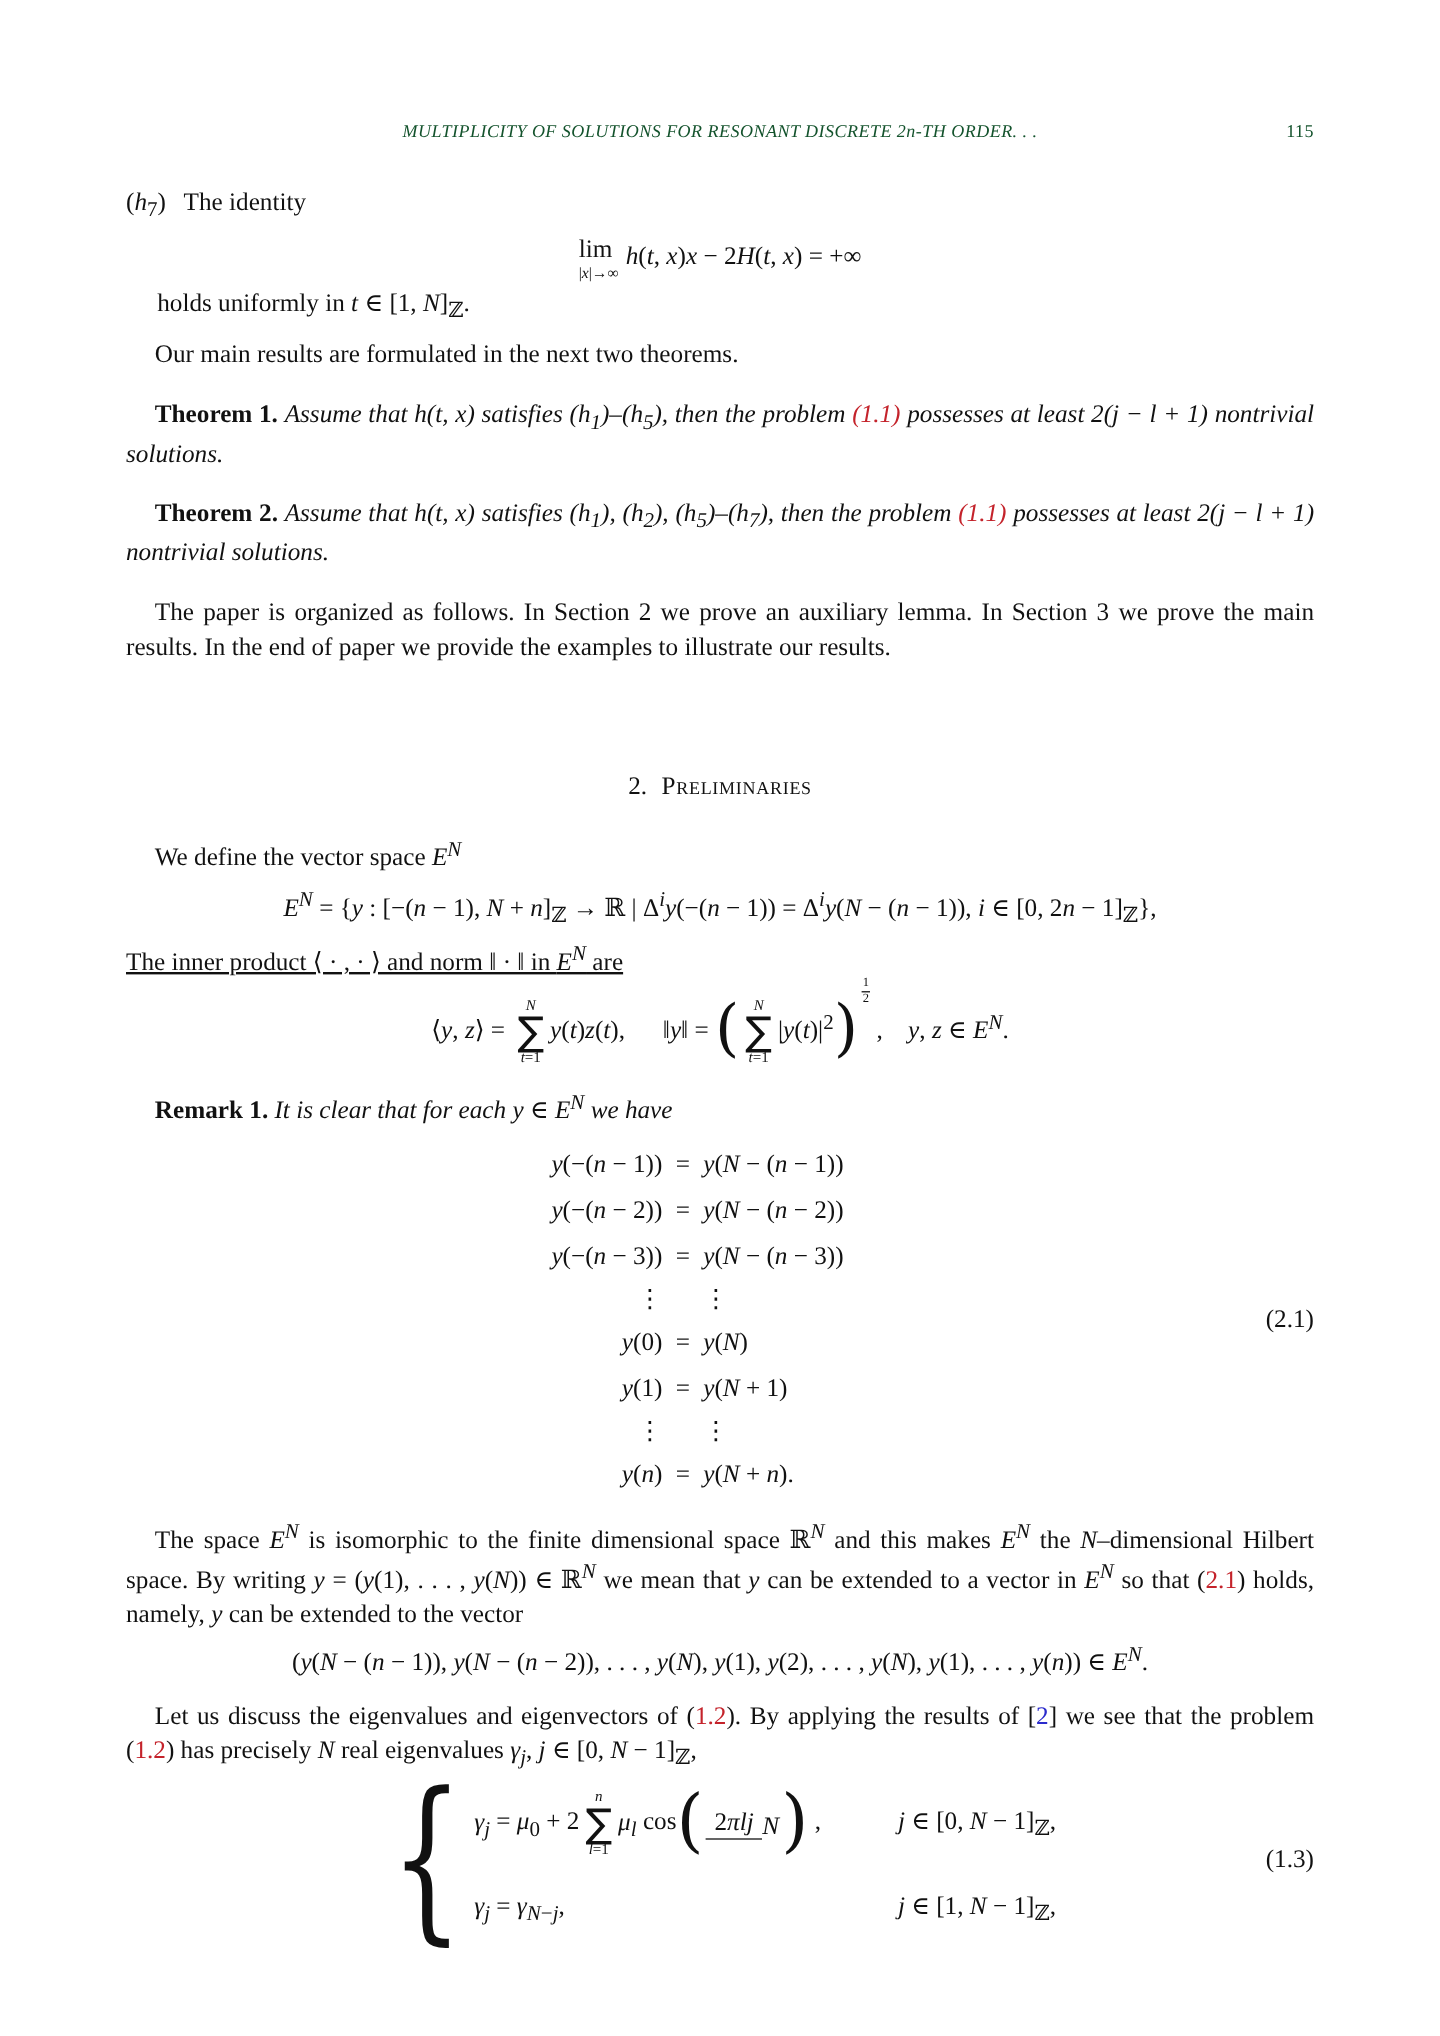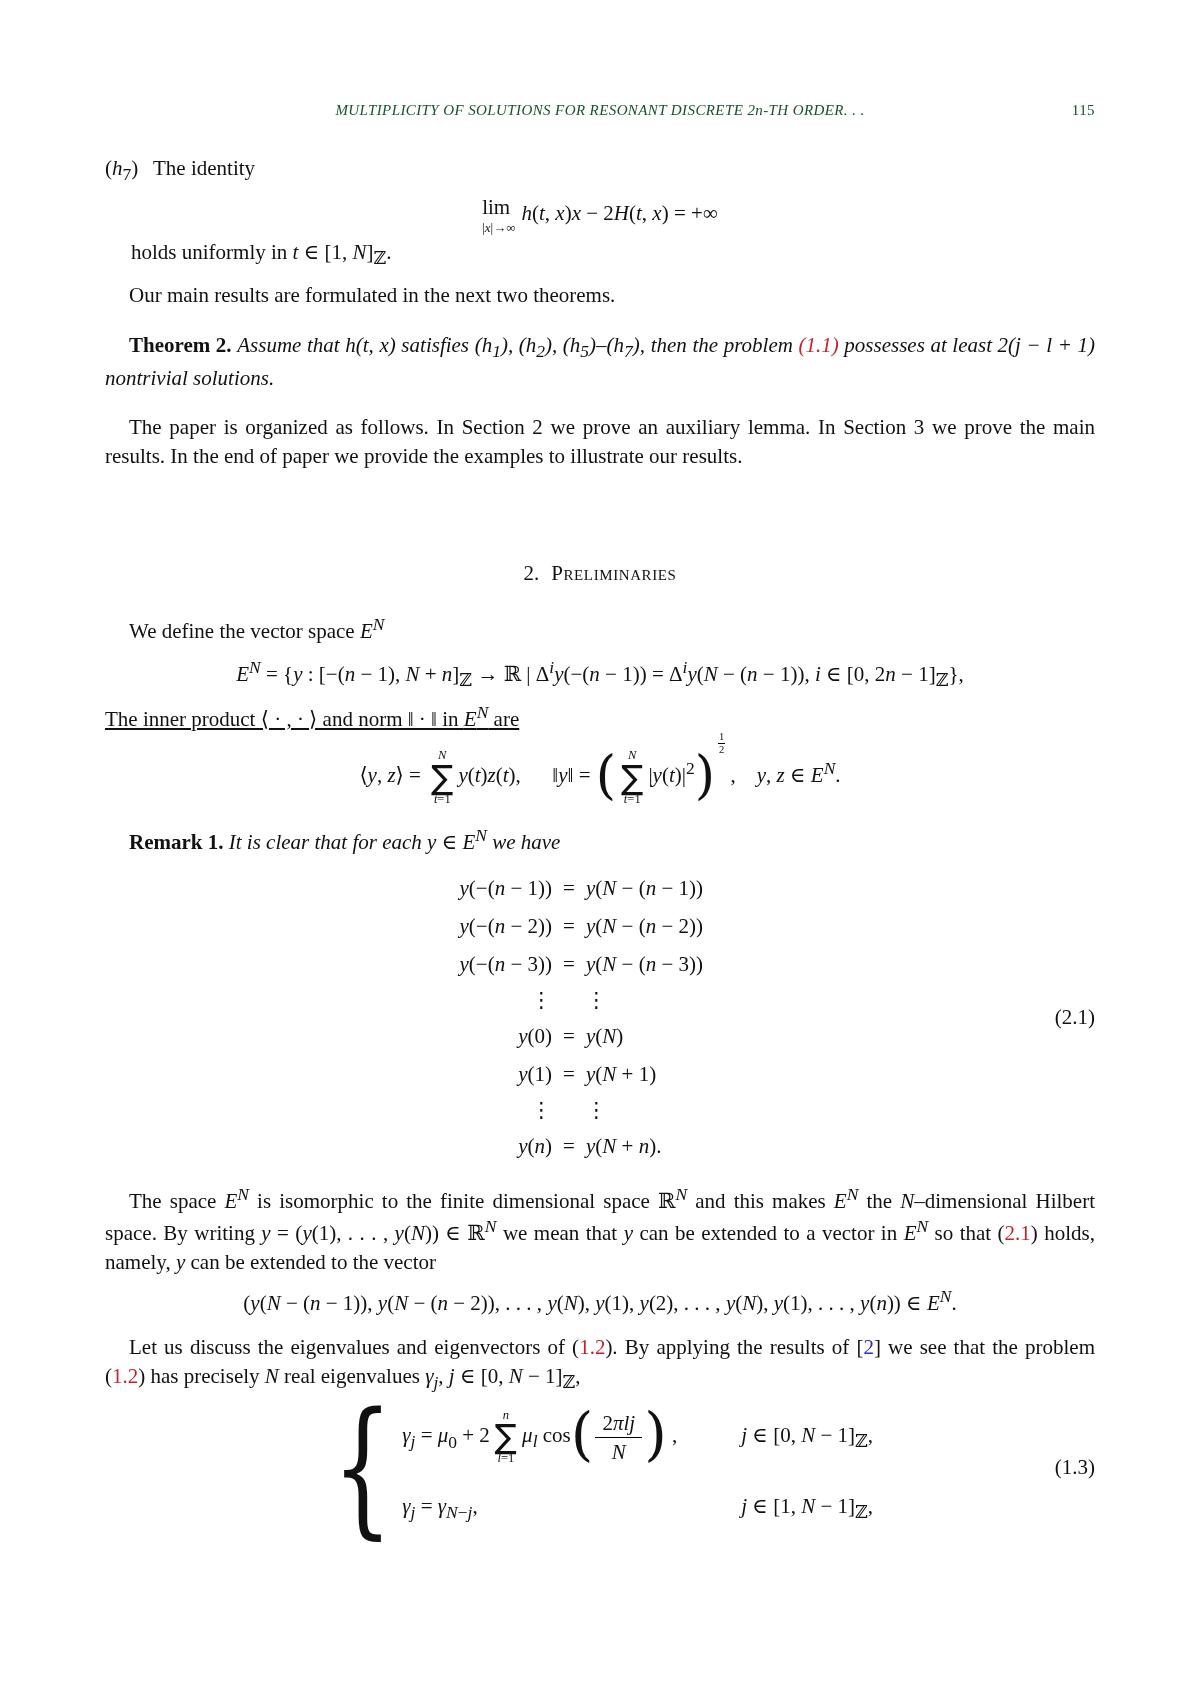--- a/index.html
+++ b/index.html
@@ -43,21 +43,21 @@
     line-height:1;margin:0 5px;}
   .sum .slim{font-size:12.5px;line-height:1.1;}
   .sum .sigma{font-size:33px;line-height:.9;font-family:"DejaVu Sans","DejaVu Serif",sans-serif;}
   .bigp{font-size:52px;line-height:0;vertical-align:middle;position:relative;top:-3px;
     font-family:"DejaVu Serif",serif;font-weight:300;}
   .bigp2{font-size:58px;line-height:0;vertical-align:middle;position:relative;top:-3px;
     font-family:"DejaVu Serif",serif;font-weight:300;}
   .supfrac{display:inline-flex;flex-direction:column;align-items:center;font-size:10.5px;
     line-height:1.15;vertical-align:top;position:relative;top:-18px;margin-left:3px;}
   .supfrac .sfn{border-bottom:1px solid #000;padding:0 1px;}
-  .frac{display:inline-flex;flex-direction:column;align-items:center;vertical-align:middle;
+  .frac{display:inline-flex;align-items:center;vertical-align:middle;
     line-height:1.15;margin:0 2px;}
   .frac .fn{border-bottom:1.4px solid #000;padding:0 7px 2px 7px;}
   .frac .fd{padding-top:2px;}
   
   .eqblock{position:relative;margin-top:12px;}
   .eqlabel{position:absolute;right:0;top:50%;transform:translateY(-50%);}
   .eqrow{display:grid;grid-template-columns:168px 34px 230px;justify-content:center;
     height:38px;align-items:center;}
   .eqrow.dots{height:34px;}
   .eql{text-align:right;}
@@ -88,20 +88,24 @@
 
   <div class="display"><span class="limop">
         <span>lim</span>
         <span class="limsub">|<i>x</i>|→∞</span>
       </span><i>h</i>(<i>t</i>, <i>x</i>)<i>x</i> − 2<i>H</i>(<i>t</i>, <i>x</i>) = +∞</div>
 
   <p class="holds">holds uniformly in <i>t</i> ∈ [1, <i>N</i>]<sub>ℤ</sub>.</p>
 
   <p class="indent">Our main results are formulated in the next two theorems.</p>
 
+  <p class="theorem">
+    <b class="thead">Theorem 1.</b>
+    <span class="tbody">Assume that <i>h</i>(<i>t</i>, <i>x</i>) satisfies (<i>h</i><sub>1</sub>)–(<i>h</i><sub>5</sub>), then the problem <span class="ref-red">(1.1)</span> possesses at least 2(<i>j</i> − <i>l</i> + 1) nontrivial solutions.</span>
+  </p>
 
   <p class="theorem">
     <b class="thead">Theorem 2.</b>
     <span class="tbody">Assume that <i>h</i>(<i>t</i>, <i>x</i>) satisfies (<i>h</i><sub>1</sub>), (<i>h</i><sub>2</sub>), (<i>h</i><sub>5</sub>)–(<i>h</i><sub>7</sub>), then the problem <span class="ref-red">(1.1)</span> possesses at least 2(<i>j</i> − <i>l</i> + 1) nontrivial solutions.</span>
   </p>
 
   <p class="indent just" style="margin-top:21px;">The paper is organized as follows. In Section 2 we prove an auxiliary lemma. In Section 3 we prove the main results. In the end of paper we provide the examples to illustrate our results.</p>
 
   <h2 class="section">
     <span>2.</span><span class="sc">Preliminaries</span>

